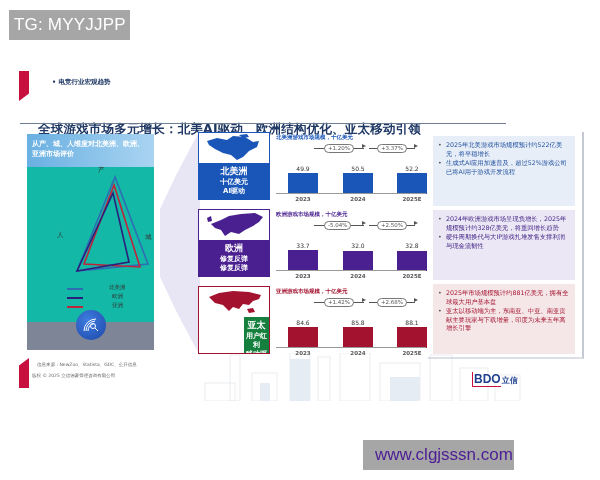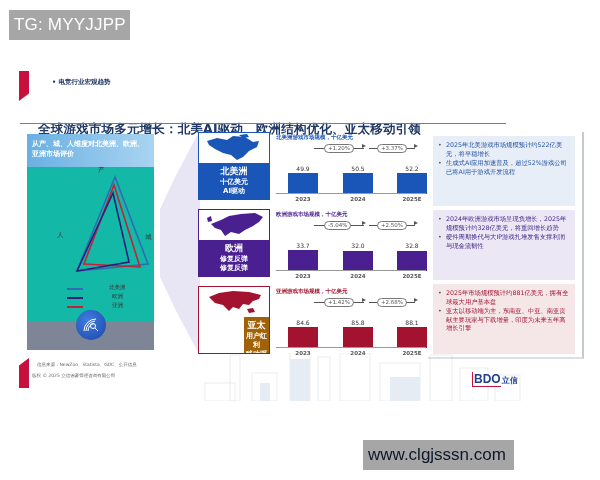--- a/index.html
+++ b/index.html
@@ -6,22 +6,22 @@
   html, body { width: 600px; height: 480px; background: #ffffff; overflow: hidden; }
   body { position: relative; font-family: "DejaVu Sans", "Liberation Sans", sans-serif; color: #222; }
 
   .watermark-top {
     position: absolute; left: 9px; top: 10px; width: 121px; height: 30px;
     background: #a6a6a6; color: #fff; font-family: "Liberation Sans", sans-serif;
     font-size: 17px; line-height: 30px; padding-left: 5px; letter-spacing: 0.2px;
   }
   .watermark-bottom {
     position: absolute; left: 363px; top: 440px; width: 151px; height: 30px;
-    background: #a6a6a6; color: #0f172a; font-family: "Liberation Sans", sans-serif;
-    font-size: 17px; line-height: 30px; padding-left: 5px;
+    background: #a6a6a6; color: #4c1d95; font-family: "Liberation Sans", sans-serif;
+    font-size: 17px; line-height: 30px; padding-left: 12px;
   }
 
   .slide { position: absolute; left: 0; top: 60px; width: 600px; height: 350px; }
 
   .accent-top { position: absolute; left: 19px; top: 11px; width: 10px; height: 30px;
     background: #c8103e; clip-path: polygon(0 0, 100% 0, 100% 75%, 0 100%); }
   .section-tag { position: absolute; left: 36px; top: 18px; font-size: 6.5px; color: #1f3864; font-weight: bold; margin-left: 16px; }
   .page-title { position: absolute; left: 38px; top: 41px; font-size: 12.5px; color: #1f3864; font-weight: bold; letter-spacing: 0.2px; margin-top: 20px; }
   .title-rule { position: absolute; left: 20px; top: 63px; width: 486px; height: 1px; background: #6e7f95; }
 
@@ -213,21 +213,21 @@
   </div>
 
   <div class="region" style="top:226px;">
     <div class="region-badge" style="border-color:#a3122e;">
       <div class="region-map">
         <svg width="72" height="30" viewBox="0 0 72 30">
           <path d="M10 10 L20 6 L34 4 L50 5 L62 8 L60 12 L54 14 L50 18 L44 17 L40 22 L34 20 L30 24 L24 18 L16 16 Z" fill="#a3122e"></path>
           <path d="M48 22 L54 21 L56 25 L50 26 Z" fill="#a3122e"></path>
         </svg>
       </div>
-      <div class="region-label" style="background:#a16207;margin-left:45px;">
+      <div class="region-label" style="background:#15803d;margin-left:45px;">
         <div class="region-name">亚太</div>
         <div class="region-desc">用户红利</div>
         <div class="region-desc">移动驱动</div>
       </div>
     </div>
     <div class="chart-title" style="color:#a3122e;">亚洲游戏市场规模，十亿美元</div>
     <div class="chart-area">
       <div class="growth-arrow" style="left:38px;width:50px;"></div>
       <span class="arrowhead" style="left:86px;"></span>
       <span class="growth-pill" style="left:48px;">+1.42%</span>

